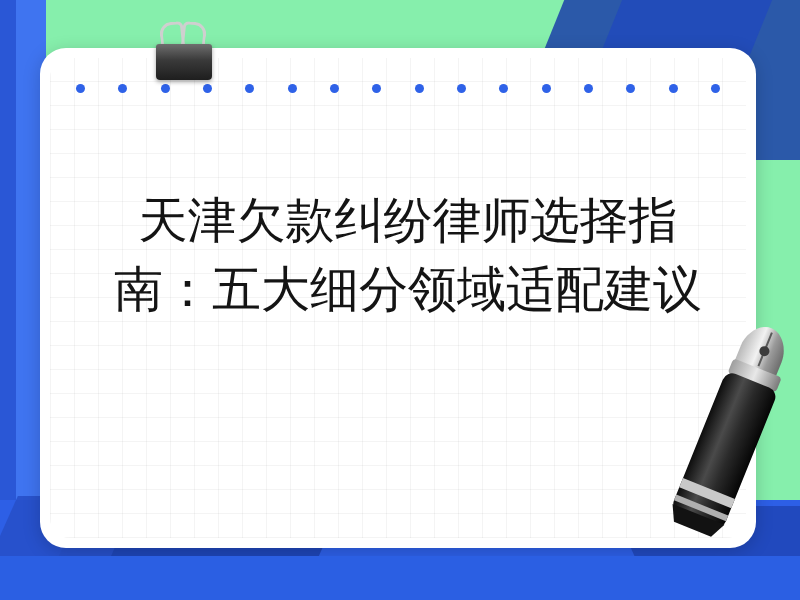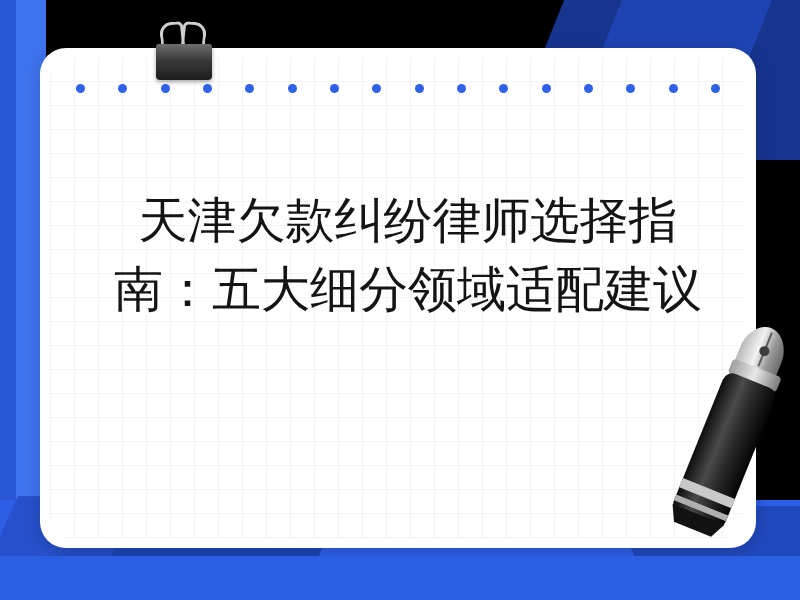--- a/index.html
+++ b/index.html
@@ -11,21 +11,21 @@
     height: 600px;
     overflow: hidden;
     font-family: "Liberation Sans", sans-serif;
     background: #2b5fe3;
   }
 
   #stage {
     position: relative;
     width: 800px;
     height: 556px;
-    background: #000000;
+    background: #86efac;
     overflow: hidden;
   }
 
   
   .bg-dark-top-right {
     position: absolute;
     top: -40px;
     right: -60px;
     width: 320px;
     height: 200px;

